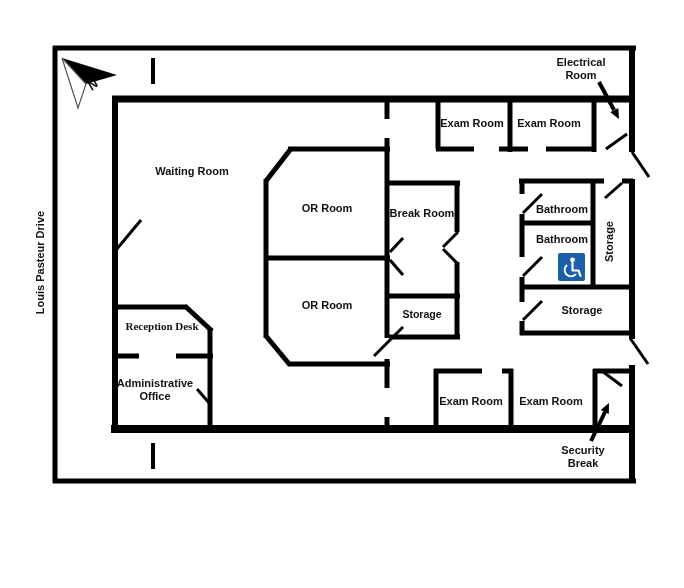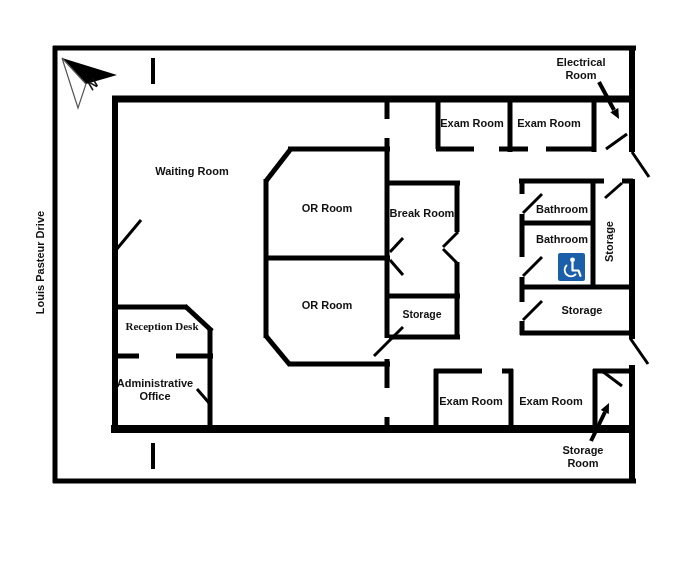--- a/index.html
+++ b/index.html
@@ -152,13 +152,13 @@
 <div class="lbl" style="left:377px;top:207px;width:90px;">Break Room</div>
 <div class="lbl" style="left:527px;top:203px;width:70px;">Bathroom</div>
 <div class="lbl" style="left:527px;top:233px;width:70px;">Bathroom</div>
 <div class="lbl rot" style="left:579px;top:235px;width:60px;">Storage</div>
 <div class="lbl small" style="left:392px;top:308px;width:60px;">Storage</div>
 <div class="lbl" style="left:547px;top:304px;width:70px;">Storage</div>
 <div class="lbl" style="left:125px;top:320px;width:74px;font-family:Liberation Serif, serif;">Reception Desk</div>
 <div class="lbl" style="left:113px;top:377px;width:84px;">Administrative Office</div>
 <div class="lbl" style="left:436px;top:395px;width:70px;">Exam Room</div>
 <div class="lbl" style="left:516px;top:395px;width:70px;">Exam Room</div>
-<div class="lbl" style="left:552px;top:444px;width:62px;">Storage Room</div>
+<div class="lbl" style="left:552px;top:444px;width:62px;">Security Break</div>
 
 </body></html>

